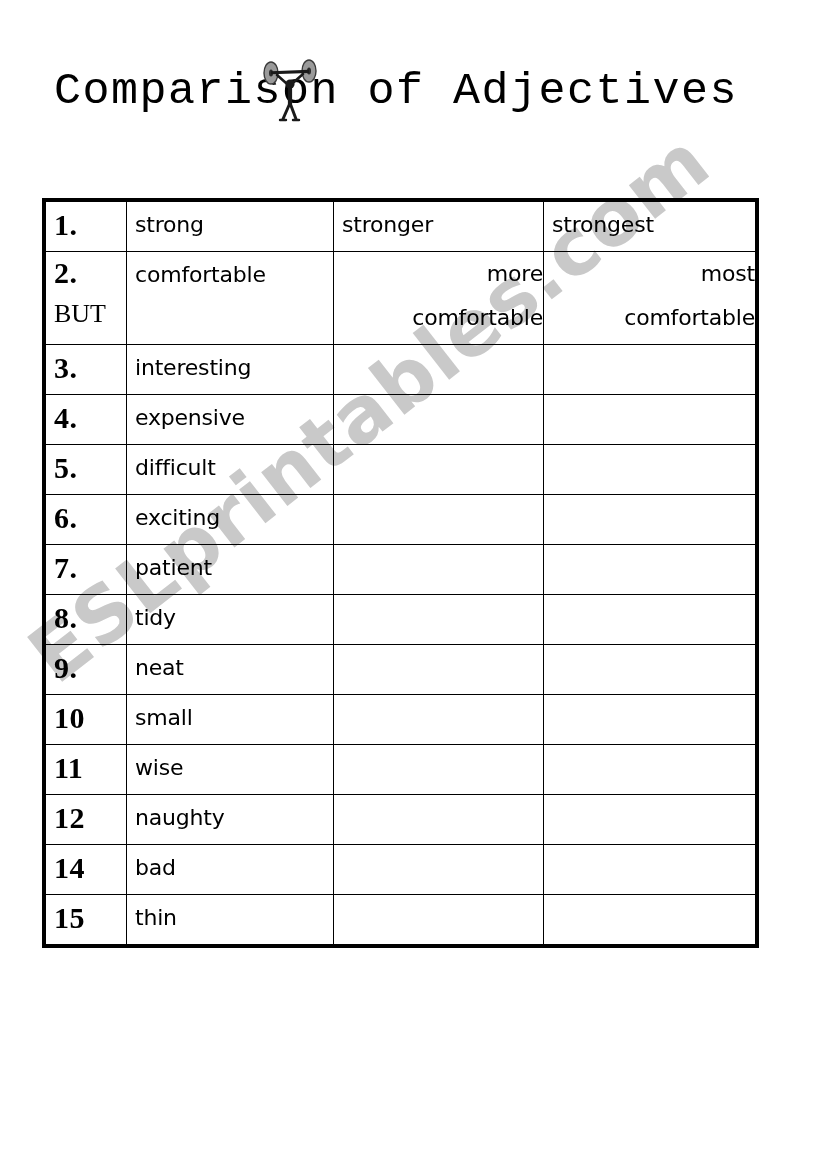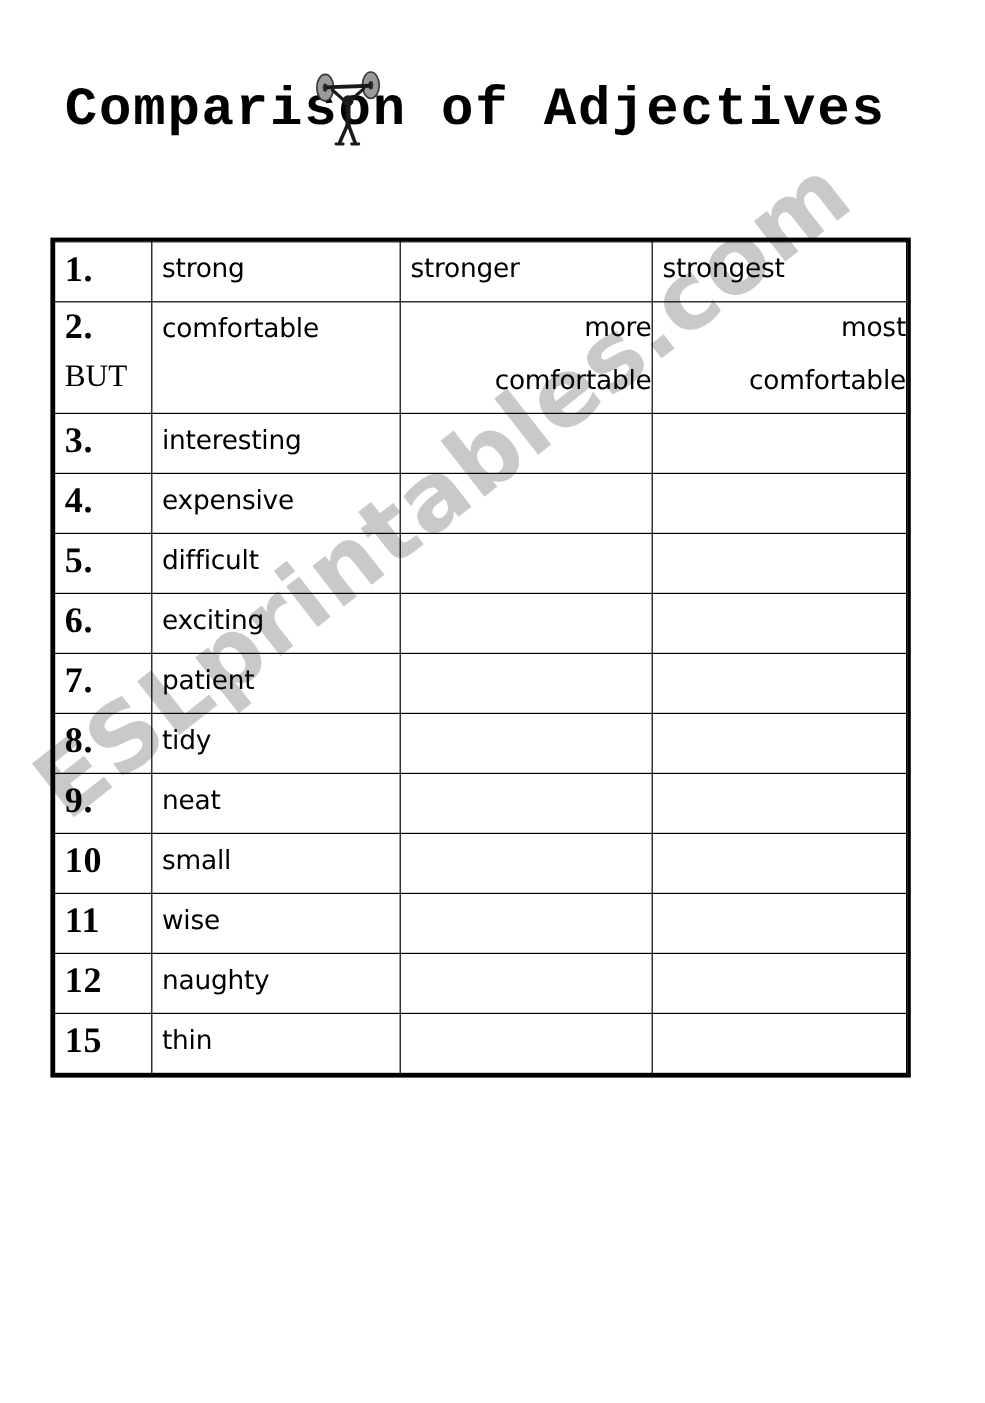--- a/index.html
+++ b/index.html
@@ -42,21 +42,20 @@
   }
 
   
   .title-wrap {
     position: absolute;
     left: 0;
     top: 64px;
     width: 702px;
     height: 60px;
     z-index: 3;
-    font-weight: bold;
   }
   .title {
     position: absolute;
     left: 54px;
     top: 0;
     font-family: "Liberation Mono", "DejaVu Sans Mono", monospace;
     font-size: 45px;
     line-height: 56px;
     letter-spacing: 1.5px;
     color: #000000;
@@ -269,20 +268,26 @@
         </tr>
 
         <tr>
           <td><span class="num">12</span></td>
           <td><span class="word">naughty</span></td>
           <td><span class="word"></span></td>
           <td><span class="word"></span></td>
         </tr>
 
 
+        <tr>
+          <td><span class="num">14</span></td>
+          <td><span class="word">bad</span></td>
+          <td><span class="word"></span></td>
+          <td><span class="word"></span></td>
+        </tr>
 
         <tr>
           <td><span class="num">15</span></td>
           <td><span class="word">thin</span></td>
           <td><span class="word"></span></td>
           <td><span class="word"></span></td>
         </tr>
 
       </tbody>
     </table>

